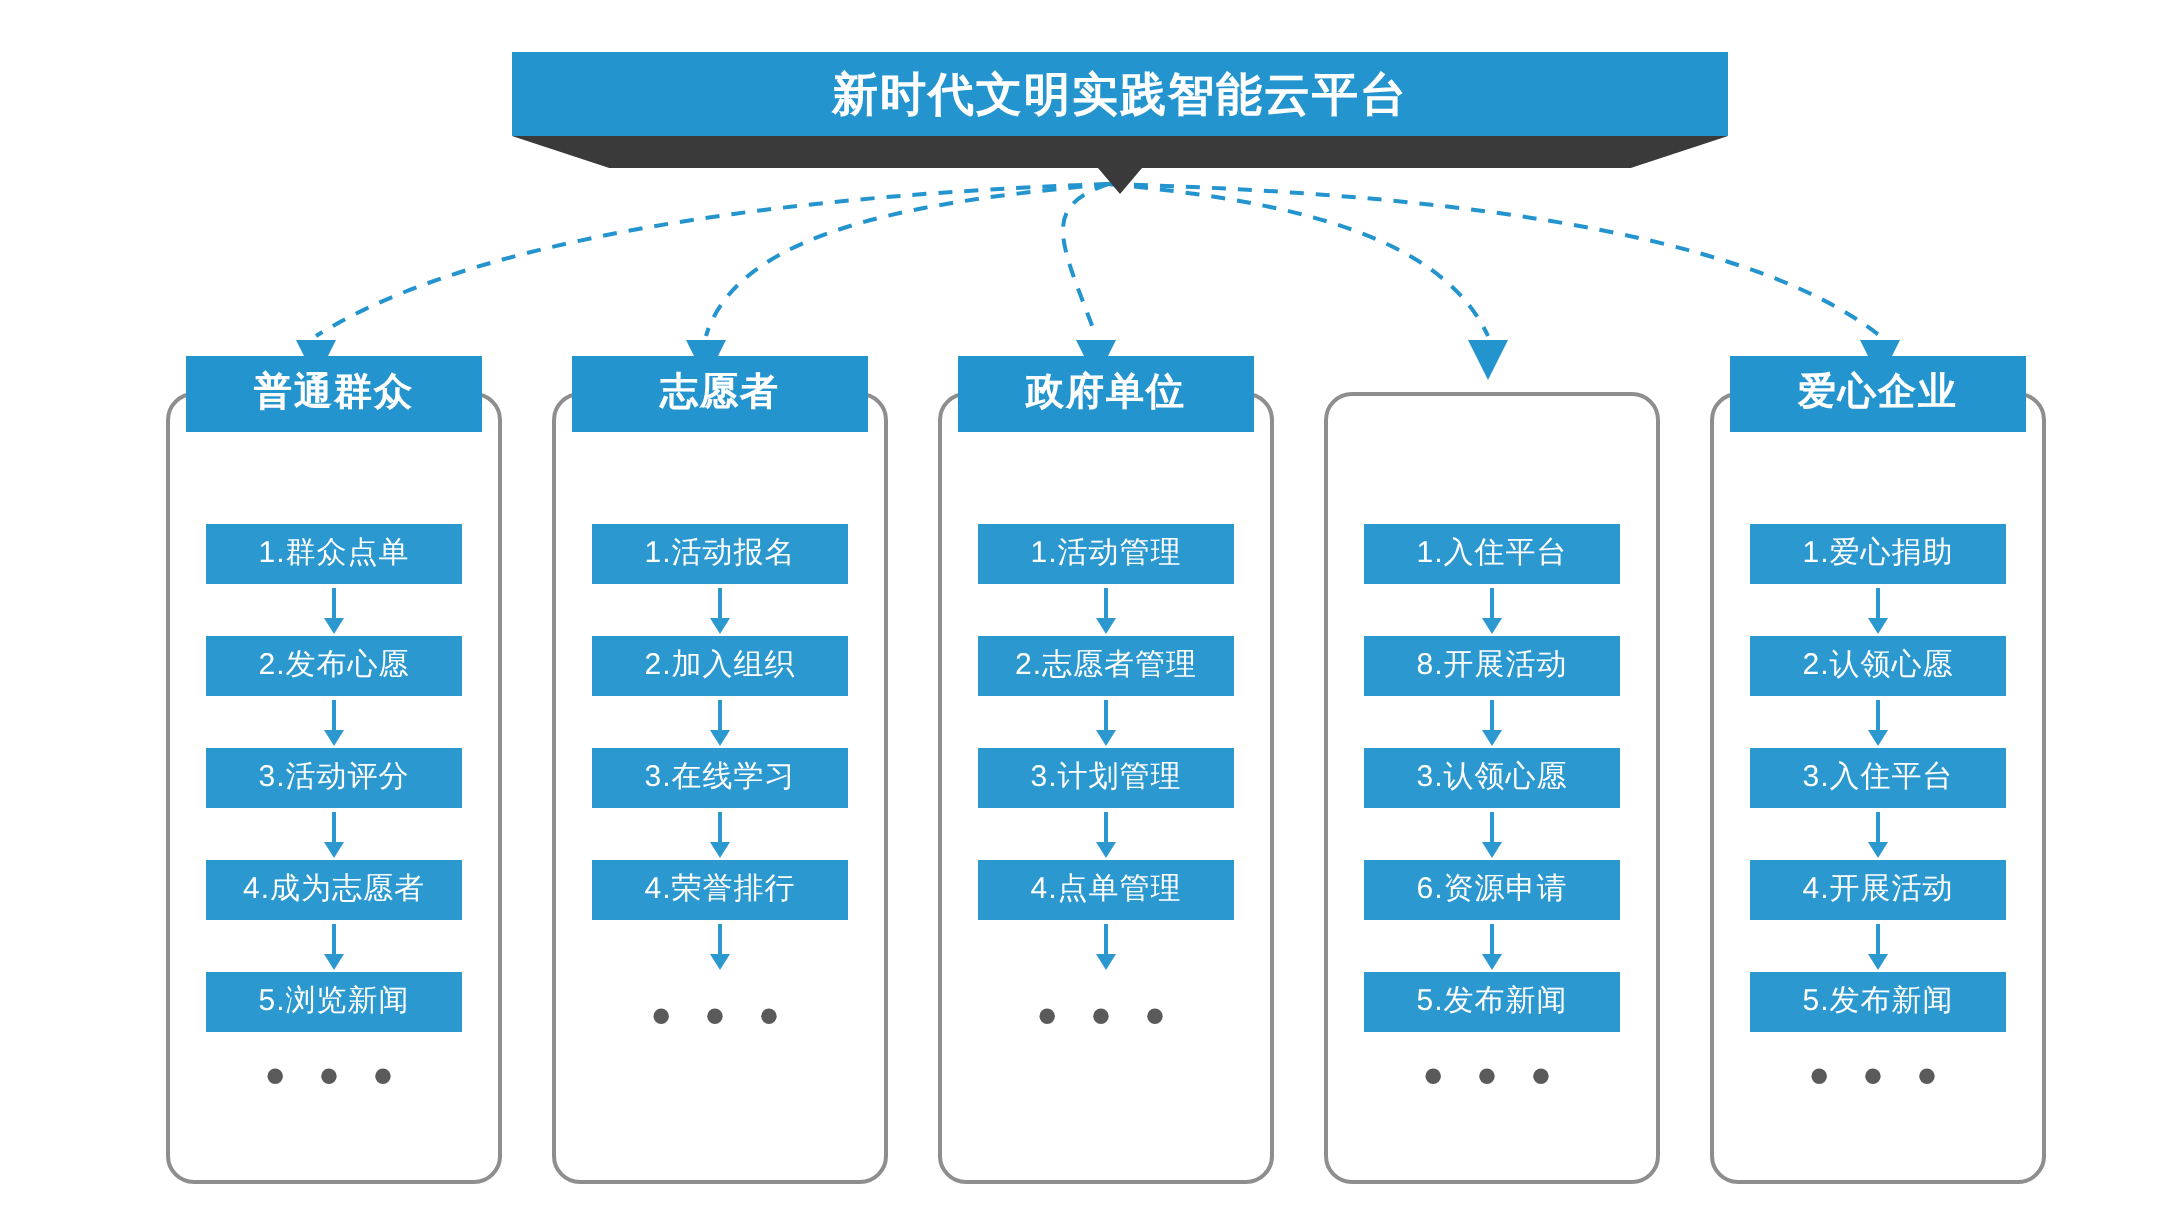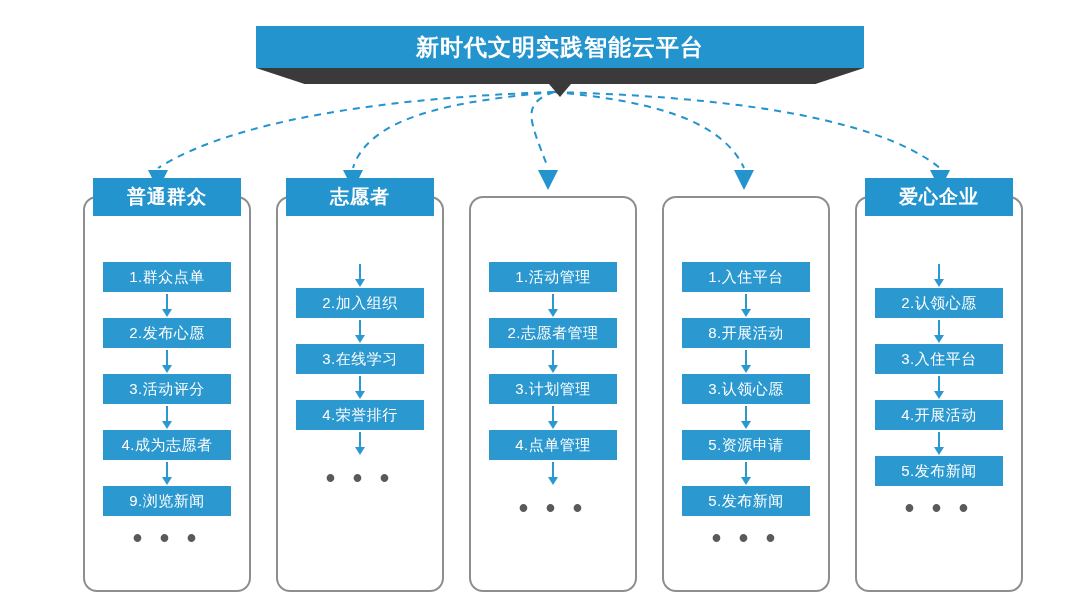--- a/index.html
+++ b/index.html
@@ -185,40 +185,42 @@
       <div class="col-header">普通群众</div>
       <div class="items">
         <div class="item">1.群众点单</div>
         <div class="down-arrow"></div>
         <div class="item">2.发布心愿</div>
         <div class="down-arrow"></div>
         <div class="item">3.活动评分</div>
         <div class="down-arrow"></div>
         <div class="item">4.成为志愿者</div>
         <div class="down-arrow"></div>
-        <div class="item">9.浏览新闻</div>
+        <div class="item">5.浏览新闻</div>
         <div class="ellipsis">• • •</div>
       </div>
     </div>
 
     <div class="column">
       <div class="col-header">志愿者</div>
       <div class="items">
+        <div class="item">1.活动报名</div>
         <div class="down-arrow"></div>
         <div class="item">2.加入组织</div>
         <div class="down-arrow"></div>
         <div class="item">3.在线学习</div>
         <div class="down-arrow"></div>
         <div class="item">4.荣誉排行</div>
         <div class="down-arrow"></div>
         <div class="ellipsis">• • •</div>
       </div>
     </div>
 
     <div class="column">
+      <div class="col-header">政府单位</div>
       <div class="items">
         <div class="item">1.活动管理</div>
         <div class="down-arrow"></div>
         <div class="item">2.志愿者管理</div>
         <div class="down-arrow"></div>
         <div class="item">3.计划管理</div>
         <div class="down-arrow"></div>
         <div class="item">4.点单管理</div>
         <div class="down-arrow"></div>
         <div class="ellipsis">• • •</div>
@@ -226,30 +228,31 @@
     </div>
 
     <div class="column">
       <div class="items">
         <div class="item">1.入住平台</div>
         <div class="down-arrow"></div>
         <div class="item">8.开展活动</div>
         <div class="down-arrow"></div>
         <div class="item">3.认领心愿</div>
         <div class="down-arrow"></div>
-        <div class="item">5.资源申请</div>
+        <div class="item">6.资源申请</div>
         <div class="down-arrow"></div>
         <div class="item">5.发布新闻</div>
         <div class="ellipsis">• • •</div>
       </div>
     </div>
 
     <div class="column">
       <div class="col-header">爱心企业</div>
       <div class="items">
+        <div class="item">1.爱心捐助</div>
         <div class="down-arrow"></div>
         <div class="item">2.认领心愿</div>
         <div class="down-arrow"></div>
         <div class="item">3.入住平台</div>
         <div class="down-arrow"></div>
         <div class="item">4.开展活动</div>
         <div class="down-arrow"></div>
         <div class="item">5.发布新闻</div>
         <div class="ellipsis">• • •</div>
       </div>

